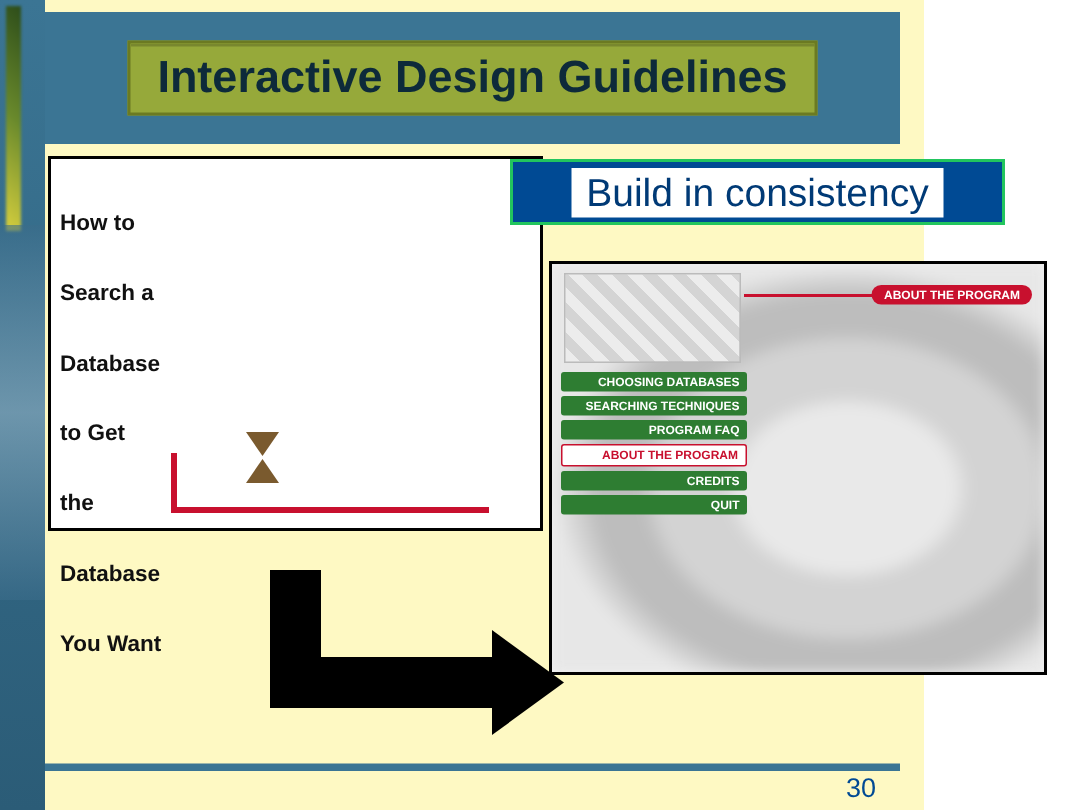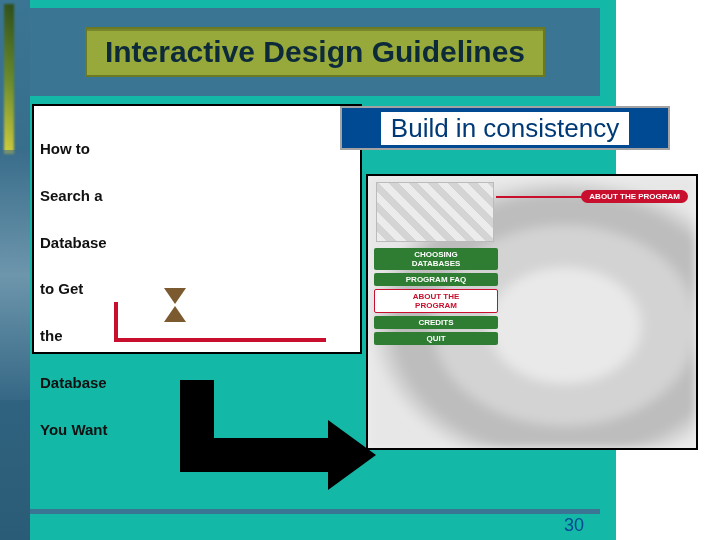--- a/index.html
+++ b/index.html
@@ -1,18 +1,18 @@
 <!DOCTYPE html>
 <html><head>
 <meta charset="utf-8">
 <style>
   * { margin: 0; padding: 0; box-sizing: border-box; }
   body { width: 720px; height: 540px; overflow: hidden; font-family: Arial, Helvetica, sans-serif; background: #fff; }
 
-  .slide { position: relative; width: 616px; height: 540px; background: #14b8a6; }
+  .slide { position: relative; width: 616px; height: 540px; background: #fef9c3; }
 
   
   .left-strip { position: absolute; left: 0; top: 0; width: 30px; height: 540px; background: linear-gradient(to bottom, #3B7594 0%, #2b5c77 100%); }
   .left-strip::before { content: ""; position: absolute; left: 4px; top: 4px; width: 10px; height: 150px; background: linear-gradient(45deg, #d6cf3e, #6a8a2c, #2d4d1a); filter: blur(1px); }
   .left-strip::after { content: ""; position: absolute; left: 0; top: 150px; width: 30px; height: 250px; background: linear-gradient(to bottom, #3a6c8a, #94b4c6, #3a6c8a); opacity: .6; }
 
   .title-band { position: absolute; left: 30px; top: 8px; right: 16px; height: 88px; background: #3B7594; display: flex; align-items: center; justify-content: center; }
   .title-inner { background: #96a93a; padding: 6px 18px; border: 2px solid #6b7a22; box-shadow: 0 2px 0 rgba(0,0,0,.2) inset; }
   .title-text { font-size: 30px; font-weight: bold; color: #0d2a3a; }
 
@@ -33,29 +33,29 @@
   .thumb.gym  { background: linear-gradient(#8a4cf5,#5b2bc7); }
   .thumb.reel { background: radial-gradient(circle at 50% 50%, #6a6a6a 0 30%, #2e2e2e 32% 60%, #6a6a6a 62%); }
   .smallpill { background:#2e7d32; color:#fff; font-size:6.5px; text-align:center; padding:1px 4px; margin:3px auto 0; width:70px; border-radius:2px; }
   .shot1 .redL { position:absolute; left:80px; bottom:10px; width:212px; height:40px; border-left:4px solid #c8102e; border-bottom:4px solid #c8102e; }
   .shot1 .hourglass { position:absolute; left:130px; bottom:30px; width:22px; height:34px; }
   .hourglass::before, .hourglass::after { content:""; position:absolute; left:0; width:0; height:0; border-left:11px solid transparent; border-right:11px solid transparent; }
   .hourglass::before { top:0; border-top:16px solid #7a5a2e; }
   .hourglass::after { bottom:0; border-bottom:16px solid #7a5a2e; }
 
   
-  .subbar { position:absolute; left: 308px; top: 2px; width: 330px; height: 44px; background:#004a94; border:2px solid #a3a3a3; display:flex; align-items:center; justify-content:center; }
+  .subbar { position:absolute; left: 308px; top: 2px; width: 330px; height: 44px; background:#004a94; border:2px solid #22c55e; display:flex; align-items:center; justify-content:center; }
   .subbar span { background:#fff; color:#003a76; font-size:26px; padding:1px 10px; font-weight:500; }
 
   
   .shot2 { position:absolute; left: 334px; top: 70px; width: 332px; height: 276px; border:2px solid #000; background:#f0f0f0; overflow:hidden; }
   .shot2 .blurbg { position:absolute; inset:0; background: radial-gradient(ellipse at 60% 55%, #e9e9e9 0 25%, #d3d3d3 30% 45%, #bdbdbd 50% 60%, #e7e7e7 70%); filter: blur(4px); }
   .shot2 .keybd { position:absolute; left:8px; top:6px; width:118px; height:60px; background: repeating-linear-gradient(45deg,#ececec 0 7px,#d4d4d4 7px 14px); border:1px solid #bbb; }
   .shot2 .navcol { position:absolute; left:6px; top:72px; width:124px; display:flex; flex-direction:column; gap:3px; }
-  .navpill { font-size:8px; font-weight:bold; color:#fff; text-align:center; padding:2px 17px; border-radius:2px; }
+  .navpill { font-size:8px; font-weight:bold; color:#fff; text-align:right; padding:2px 5px; border-radius:2px; }
   .g { background:#2e7d32; }
   .w { background:#fff; color:#c8102e; border:1px solid #c8102e; }
   .shot2 .toprightpill { position:absolute; right:8px; top:14px; background:#c8102e; color:#fff; font-size:8px; font-weight:bold; padding:2px 8px; border-radius:8px; }
   .shot2 .redline { position:absolute; left:128px; top:20px; width:120px; height:2px; background:#c8102e; }
 
   
   .arrow { position:absolute; left: 148px; top: 276px; width: 200px; height: 100px; }
   .arrow .v { position:absolute; left:0; top:0; width:34px; height:76px; background:#000; }
   .arrow .h { position:absolute; left:0; top:58px; width:150px; height:34px; background:#000; }
   .arrow .head { position:absolute; left:148px; top:40px; width:0; height:0; border-top:35px solid transparent; border-bottom:35px solid transparent; border-left:48px solid #000; }
@@ -96,20 +96,21 @@
       <span>Build in consistency</span>
     </div>
 
     <div class="shot2">
       <div class="blurbg"></div>
       <div class="keybd"></div>
       <div class="redline"></div>
       <span class="toprightpill">ABOUT THE PROGRAM</span>
       <div class="navcol">
         <span class="navpill g">CHOOSING DATABASES</span>
+        <span class="navpill g">SEARCHING TECHNIQUES</span>
         <span class="navpill g">PROGRAM FAQ</span>
         <span class="navpill w">ABOUT THE PROGRAM</span>
         <span class="navpill g">CREDITS</span>
         <span class="navpill g">QUIT</span>
       </div>
     </div>
 
     <div class="arrow">
       <div class="v"></div>
       <div class="h"></div>

